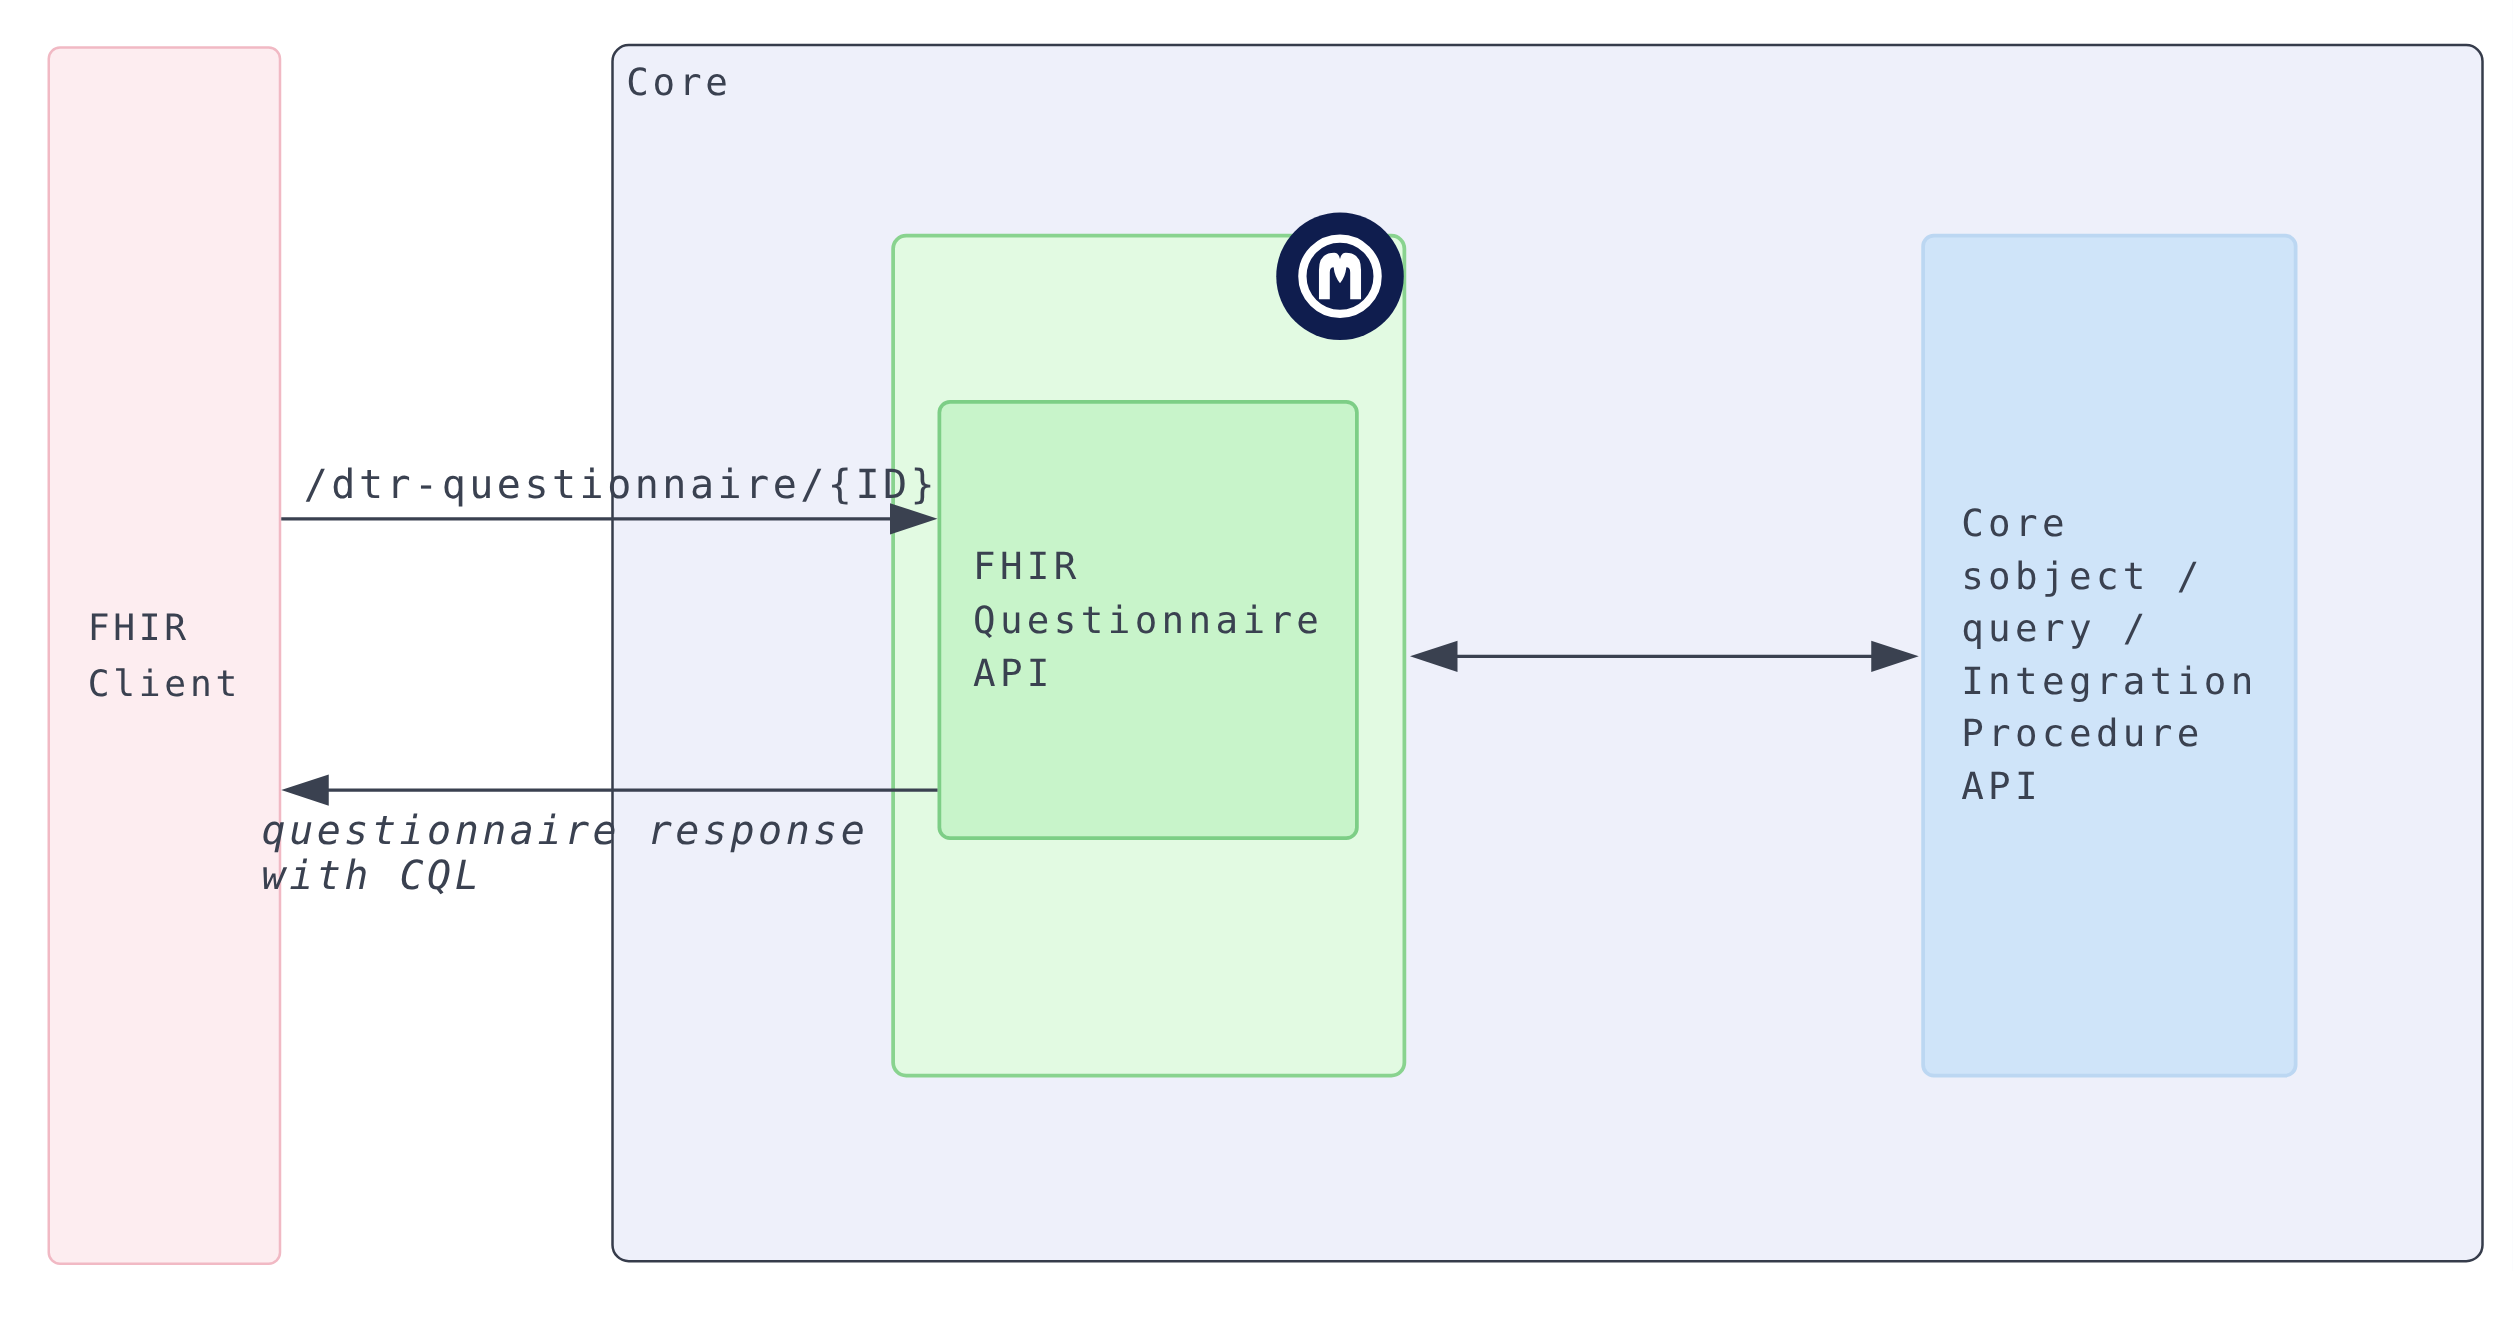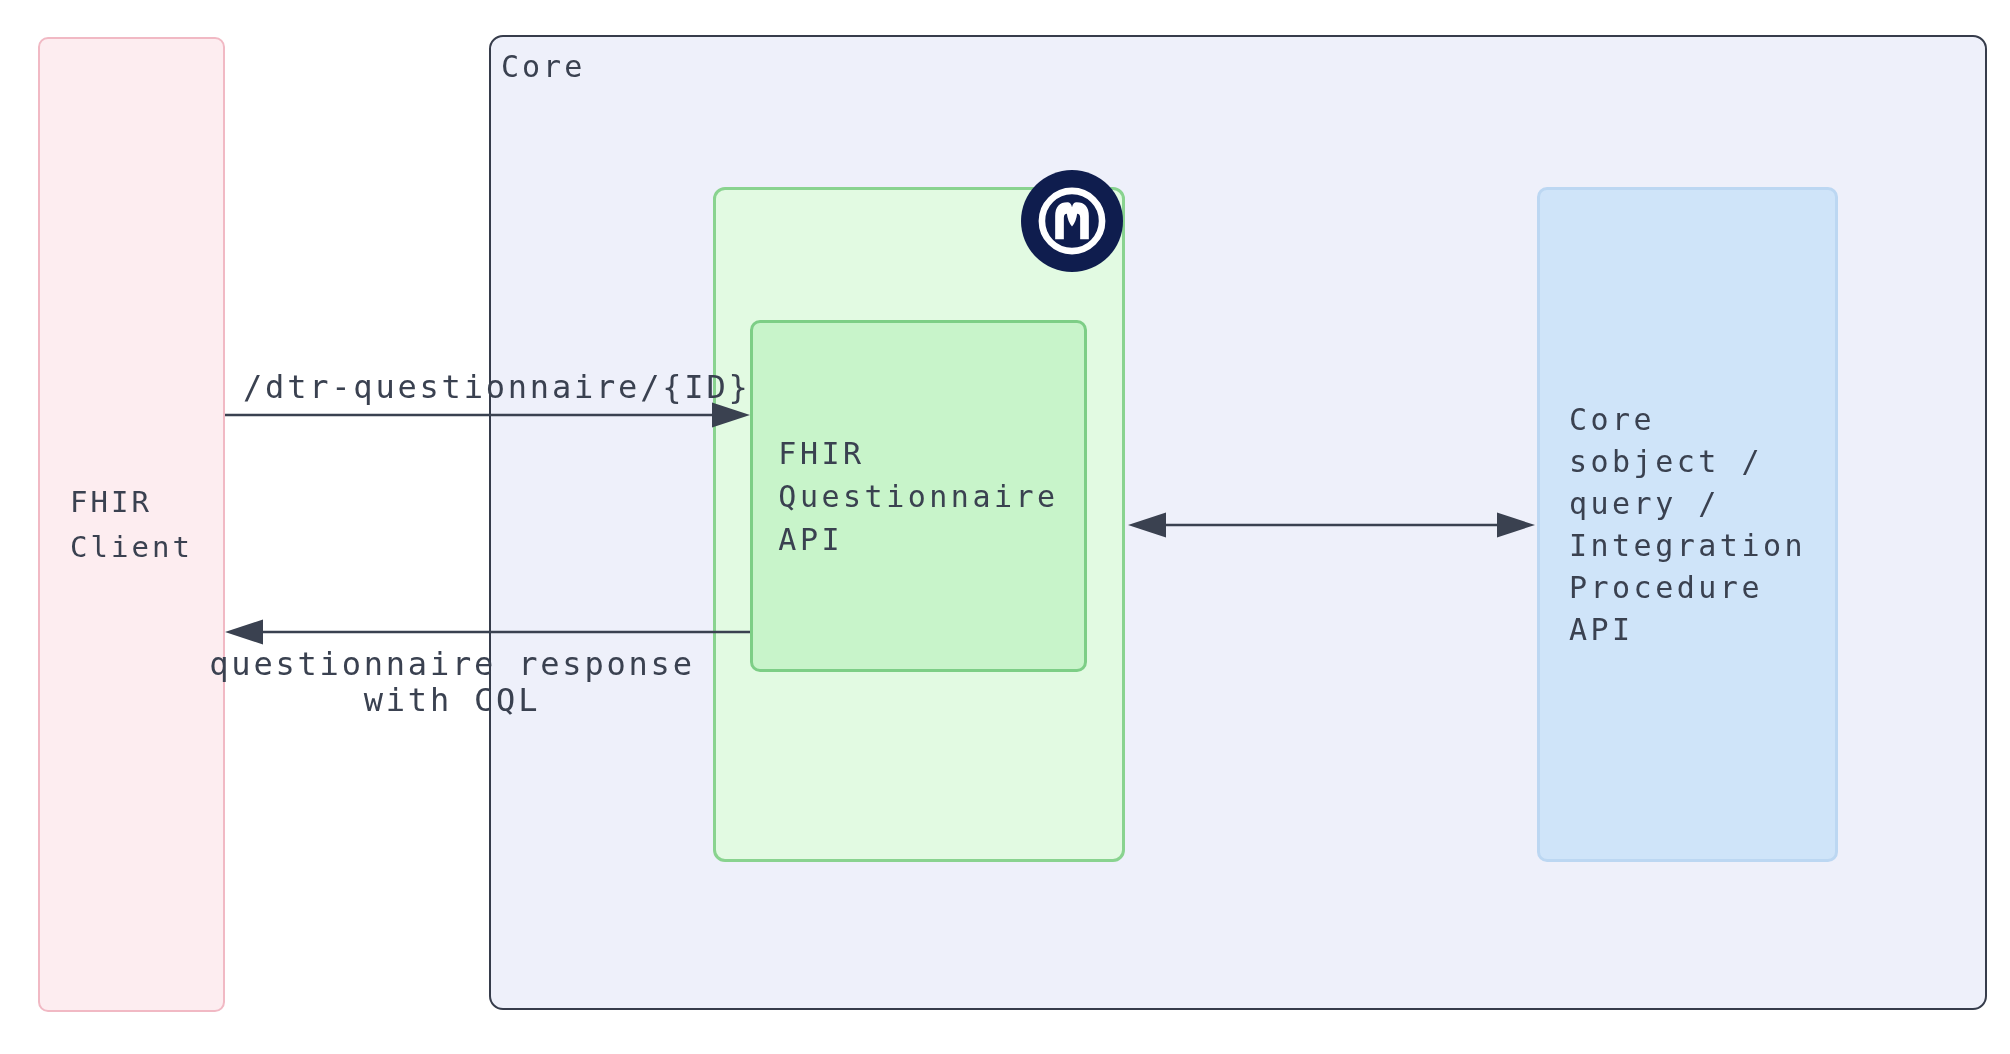--- a/index.html
+++ b/index.html
@@ -75,21 +75,21 @@
 
   svg.edges { position: absolute; inset: 0; pointer-events: none; }
   .edge-line { stroke: var(--line); stroke-width: 2.6; fill: none; }
   .edge-head { fill: var(--line); stroke: none; }
 
   .edge-label {
     position: absolute; font-size: 32px; line-height: 36px; letter-spacing: 2.8px;
     color: var(--text); white-space: pre-line;
   }
   .label-dtr { left: 243px; top: 372px; line-height: 30px; }
-  .label-response { left: 452px; top: 646px; transform: translateX(-50%); text-align: center; }
+  .label-response { left: 452px; top: 646px; transform: translateX(-50%); text-align: left; font-style: italic; }
   .label-trusted { left: 1331px; top: 484px; transform: translateX(-50%); white-space: nowrap; }
 </style>
 </head>
 <body>
 
 <div class="canvas">
 
   <div class="node fhir-client">
     <span class="node-text">FHIR
 Client</span>

